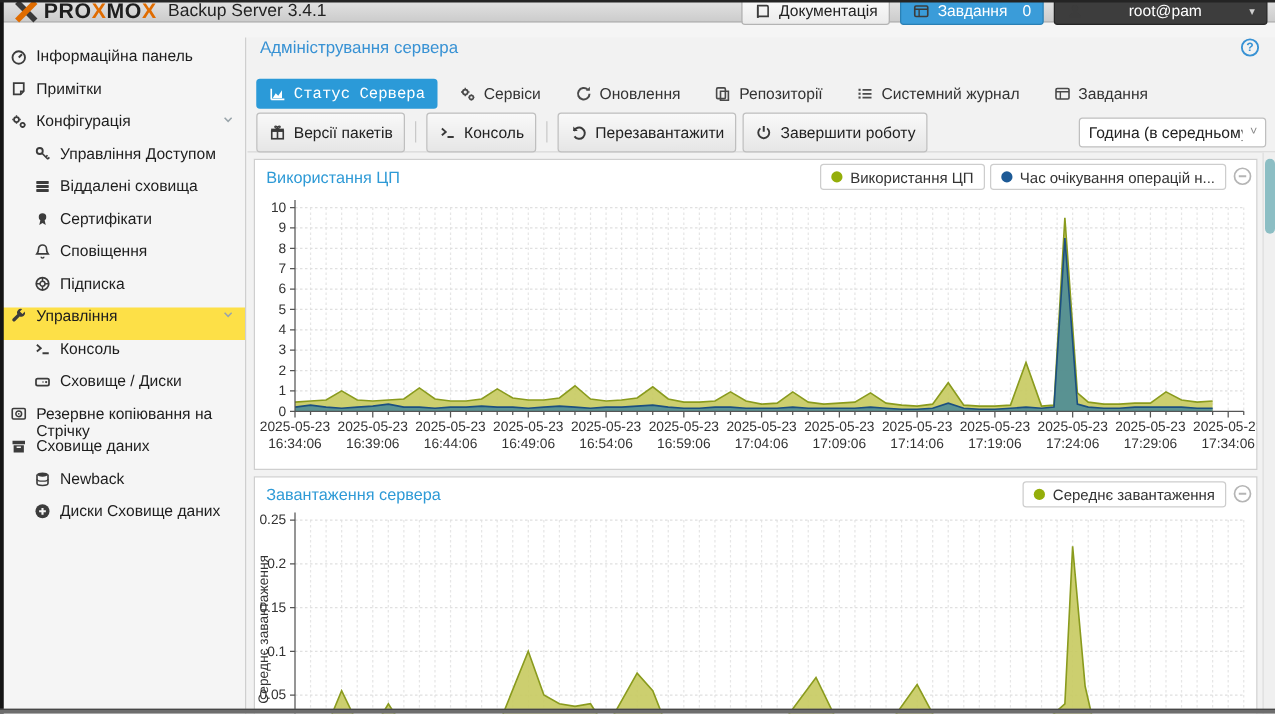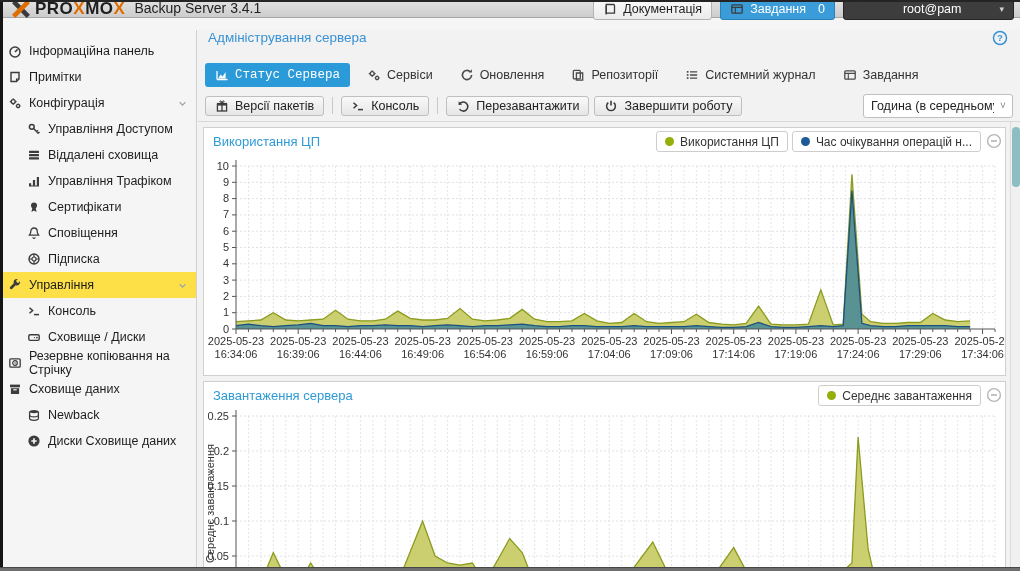--- a/index.html
+++ b/index.html
@@ -23,21 +23,21 @@
     border-radius:3px; font-size:12.5px; cursor:pointer; }
   .tb-docs { background:linear-gradient(#fbfbfb,#ebebeb); border:1px solid #b3b3b3; color:#222; }
   .tb-tasks { background:#3a9cd9; border:1px solid #2a80b5; color:#fff; }
   .tb-tasks .count { margin-left:6px; }
   .tb-user { background:#3d3d3d; border:1px solid #262626; color:#fff;gap:36px; }
   .tb-user .chev { font-size:9px; color:#cfcfcf; margin-left:2px; }
 
   
   .sidebar { position:absolute; left:0; top:30px; width:197px; height:541px;
     background:#f5f5f5; border-right:1px solid #cfcfcf; padding-top:8px; overflow:hidden; }
-  .side-item { position:relative; height:26px; display:flex; align-items:center; gap:7px;
+  .side-item { position:relative; height:26px; display:flex; align-items:flex-start; gap:7px;
     font-size:12.5px; color:#1d1d1d; padding-left:8px; cursor:pointer; }
   .side-item.lvl1 { padding-left:27px; }
   .side-item.selected { background:#fde047; }
   .side-item .exp { position:absolute; right:8px; color:#9aa5ab; }
   .ic { display:inline-flex; align-items:center; justify-content:center; color:#3c3c3c; flex:0 0 auto; }
 
   
   .main { position:absolute; left:198px; top:30px; width:822px; height:541px; background:#f2f2f2; }
 
   .content-header { height:33px; display:flex; align-items:flex-start; padding:0 12px 0 10px; }
@@ -46,21 +46,21 @@
 
   .tabbar { height:27px; display:flex; align-items:flex-start; gap:7px; padding:0 0 0 7px; }
   .tab { height:24px; display:flex; align-items:center; gap:6px; padding:0 10px; font-size:12.5px;
     color:#333; border-radius:3px; cursor:pointer; }
   .tab .ic { color:#4a4a4a; }
   .tab.active { background:#2b9ad8; color:#fff;font-family:Liberation Mono, monospace; }
   .tab.active .ic { color:#fff; }
 
   .toolbar { height:32px; display:flex; align-items:center; gap:5px; padding:0 7px 0 7px;
     border-bottom:1px solid #d8d8d8; }
-  .tbtn { height:20px; display:flex; align-items:center; gap:6px; padding:0 9px; font-size:12.5px;
+  .tbtn { height:32px; display:flex; align-items:center; gap:6px; padding:0 9px; font-size:12.5px;
     color:#222; background:linear-gradient(#f9f9f9,#e6e6e6); border:1px solid #bfbfbf; border-radius:3px; cursor:pointer; }
   .tbtn .ic { color:#3a3a3a; }
   .tsep { width:1px; height:17px; background:#c9c9c9; margin:0 3px; }
   .combo { margin-left:auto; width:150px; height:24px; background:#fff; border:1px solid #bfbfbf;
     border-radius:3px; display:flex; align-items:center; cursor:pointer; }
   .combo .val { flex:1; font-size:12.5px; color:#222; padding-left:7px; white-space:nowrap; overflow:hidden; }
   .combo .arrow { width:18px; color:#868686; font-size:10px; text-align:center; }
 
   
   .charts { position:absolute; left:0; top:92px; width:822px; height:449px; padding:5px 14px 0 5px; overflow:hidden; }
@@ -174,29 +174,20 @@
     </div>
     <div class="side-item lvl1">
       <span class="ic">
         <svg width="14" height="14" viewBox="0 0 14 14">
           <rect x="2" y="2.8" width="10" height="2.3" rx="0.5" fill="currentColor"></rect>
           <rect x="2" y="6" width="10" height="2.3" rx="0.5" fill="currentColor"></rect>
           <rect x="2" y="9.2" width="10" height="2.3" rx="0.5" fill="currentColor"></rect>
         </svg>
       </span>
       <span>Віддалені сховища</span>
-    </div>
-    <div class="side-item lvl1">
-      <span class="ic">
-        <svg width="14" height="14" viewBox="0 0 14 14">
-          <path d="M2 12V9.2h2.2V12zM5.9 12V6h2.2v6zM9.8 12V3H12v9z" fill="currentColor"></path>
-          <path d="M2 12h10" stroke="currentColor" stroke-width="1"></path>
-        </svg>
-      </span>
-      <span>Управління Трафіком</span>
     </div>
     <div class="side-item lvl1">
       <span class="ic">
         <svg width="14" height="14" viewBox="0 0 14 14">
           <circle cx="7" cy="5.6" r="3" fill="currentColor"></circle>
           <path d="M5.4 7.8L4.4 12l2.6-1.6L9.6 12l-1-4.2z" fill="currentColor"></path>
         </svg>
       </span>
       <span>Сертифікати</span>
     </div>

